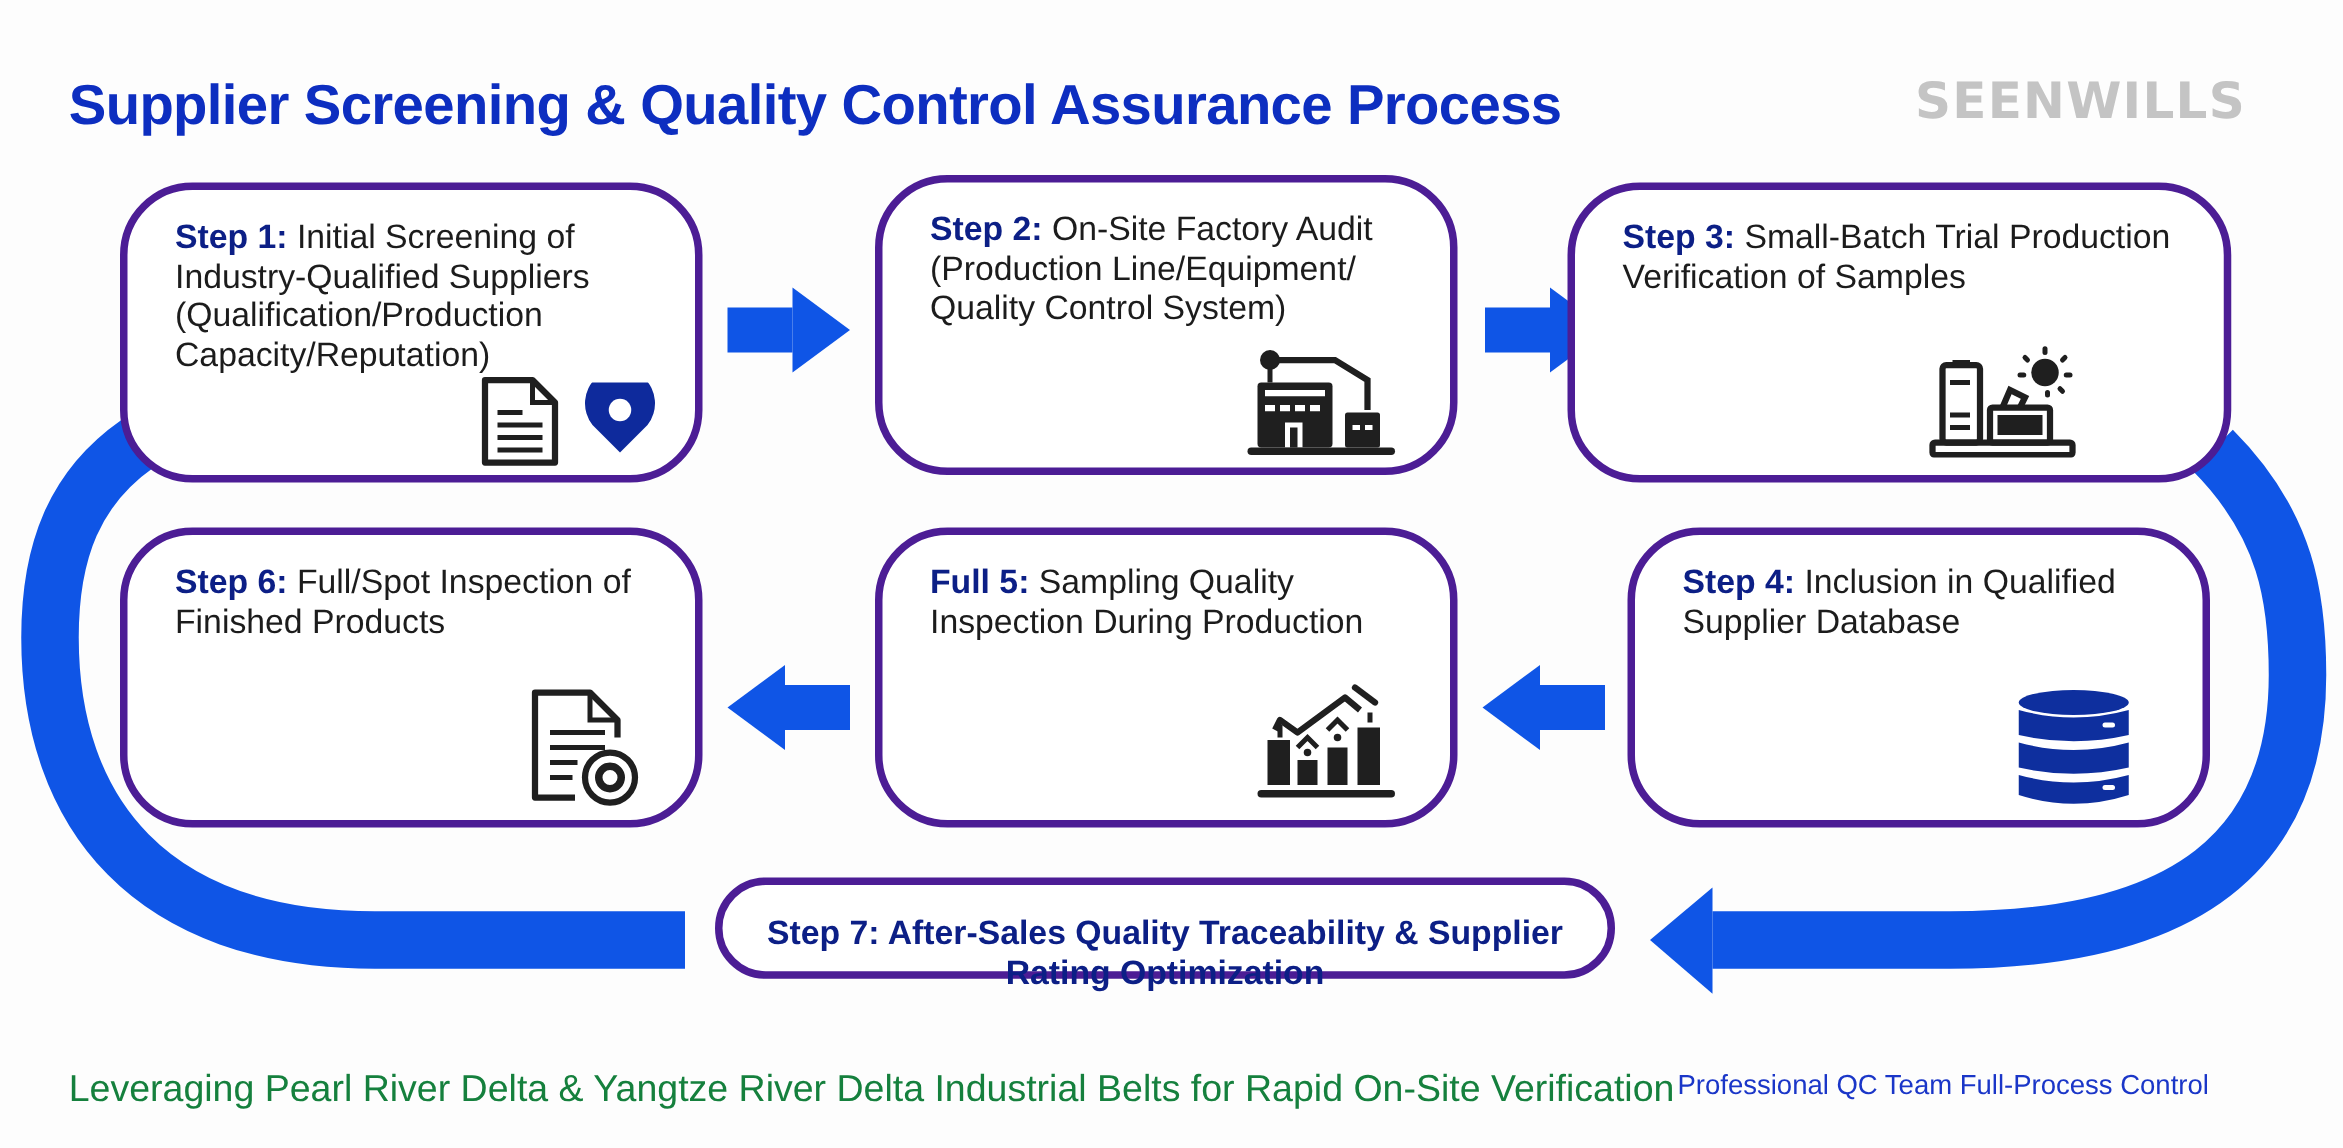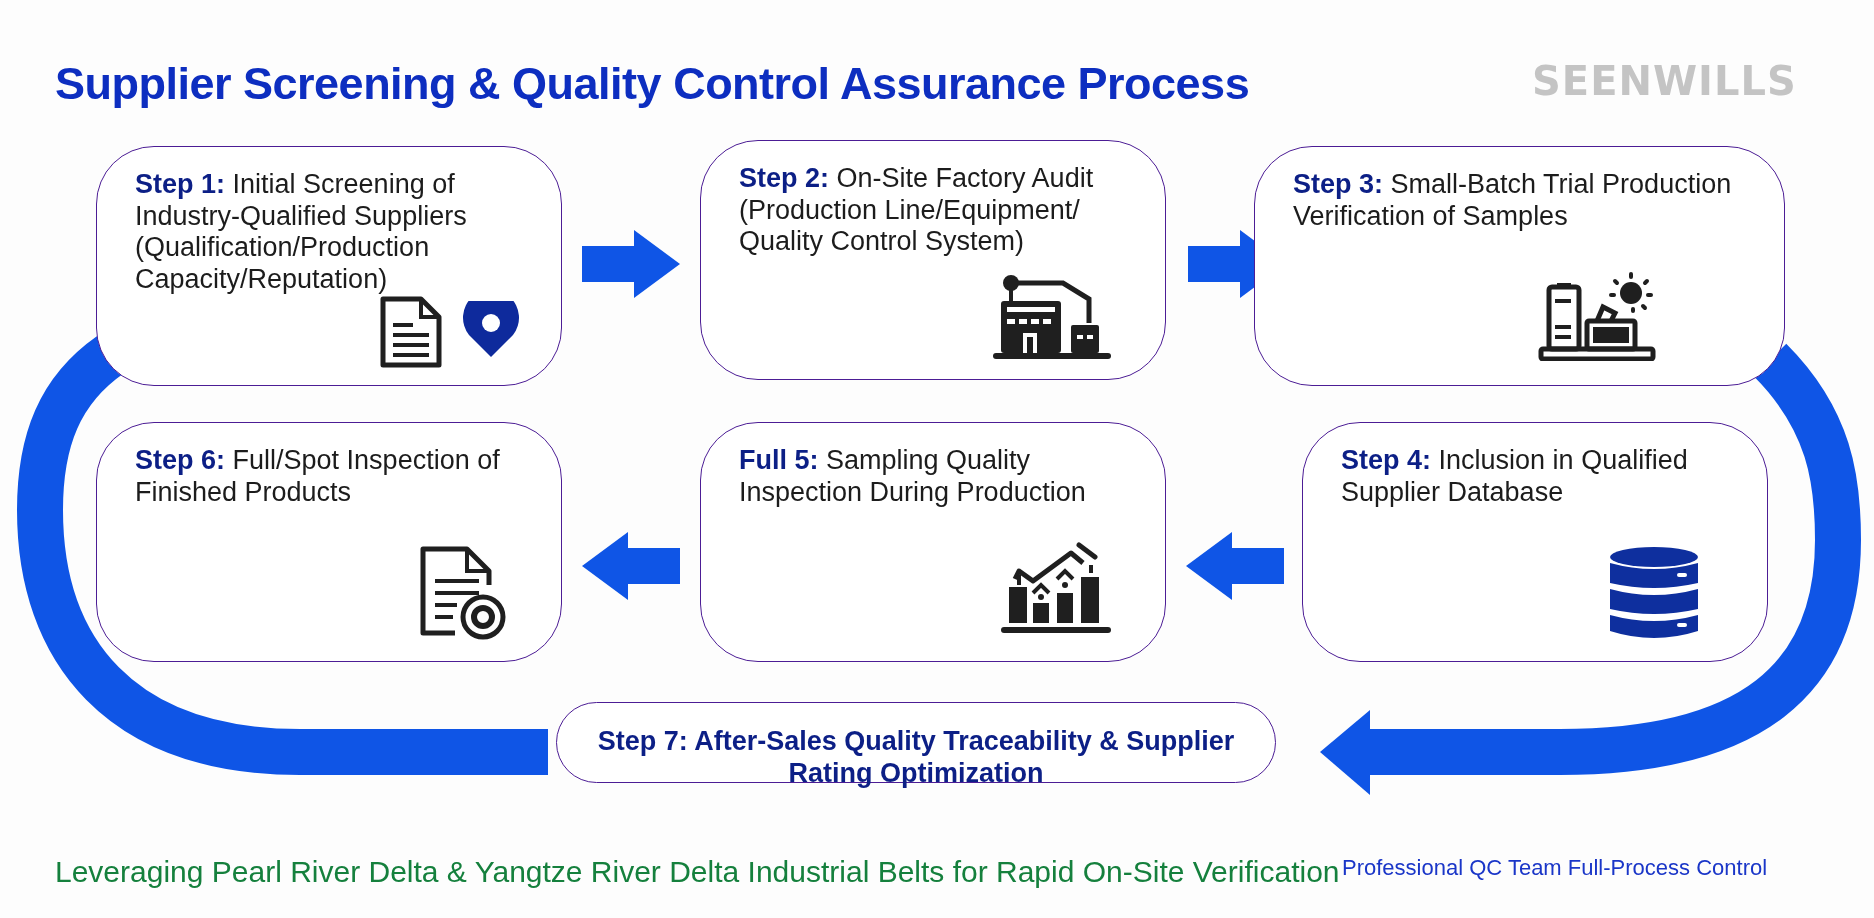--- a/index.html
+++ b/index.html
@@ -15,37 +15,37 @@
   }
   .brand {
     position: absolute; left: 1532px; top: 58px;
     font-family: "DejaVu Sans", sans-serif;
     font-size: 40px; font-weight: bold; color: #c4c4c4;
     letter-spacing: 1px;
   }
   .flow-svg { position: absolute; left: 0; top: 0; }
   .card {
     position: absolute; box-sizing: border-box;
-    border: 1px solid #4c1d95; border-radius: 58px;
+    border: 6px solid #4c1d95; border-radius: 58px;
     background: #ffffff;
   }
   .card .text {
     position: absolute; left: 38px; top: 22px; right: 30px;
     font-size: 27px; line-height: 31.5px; color: #1c1c1c;
   }
   .card .step-label { color: #0c1f86; font-weight: bold; }
   .card .icon { position: absolute; }
   #card1 { left: 96px;  top: 146px; width: 466px; height: 240px; }
   #card2 { left: 700px; top: 140px; width: 466px; height: 240px; }
   #card3 { left: 1254px;top: 146px; width: 531px; height: 240px; }
   #card6 { left: 96px;  top: 422px; width: 466px; height: 240px; text-decoration: underline; }
   #card5 { left: 700px; top: 422px; width: 466px; height: 240px; }
   #card4 { left: 1302px;top: 422px; width: 466px; height: 240px; padding-left: 10px; }
   #card7 {
-    left: 556px; top: 702px; width: 720px; height: 81px; border-radius: 56px;
+    left: 572px; top: 702px; width: 720px; height: 81px; border-radius: 56px;
   }
   #card7 .text {
     left: 0; right: 0; top: 22px; text-align: center;
     font-weight: bold; color: #0c1f86; font-size: 27px; line-height: 32px;
   }
   .footer-left {
     position: absolute; left: 55px; top: 855px;
     font-size: 30px; color: #15803d; white-space: nowrap;
   }
   .footer-right {

